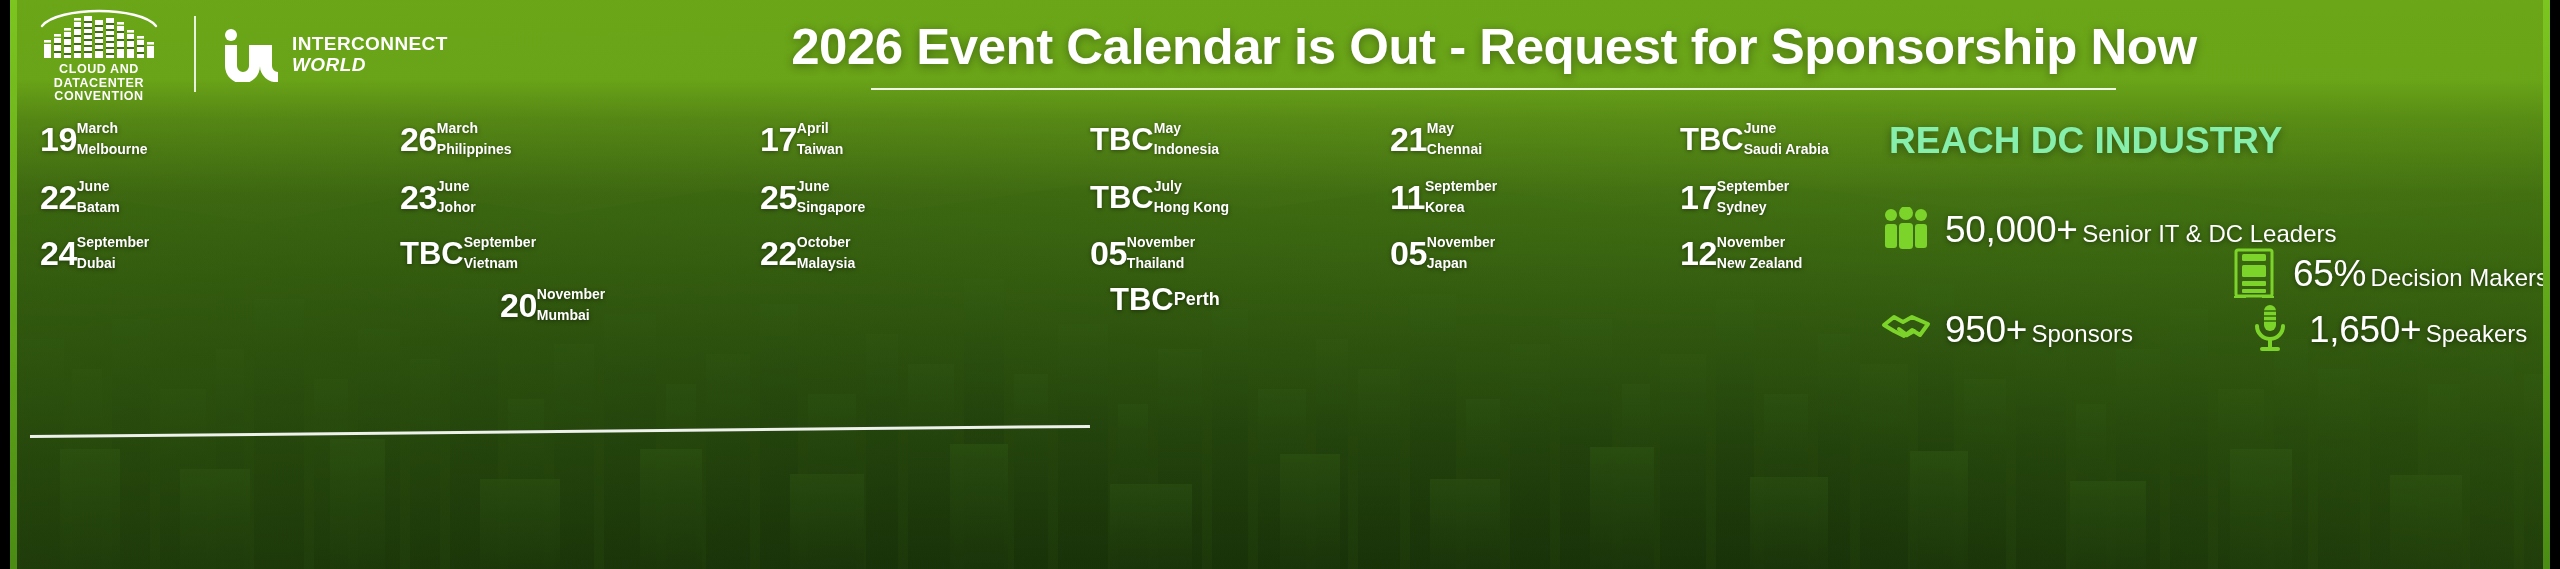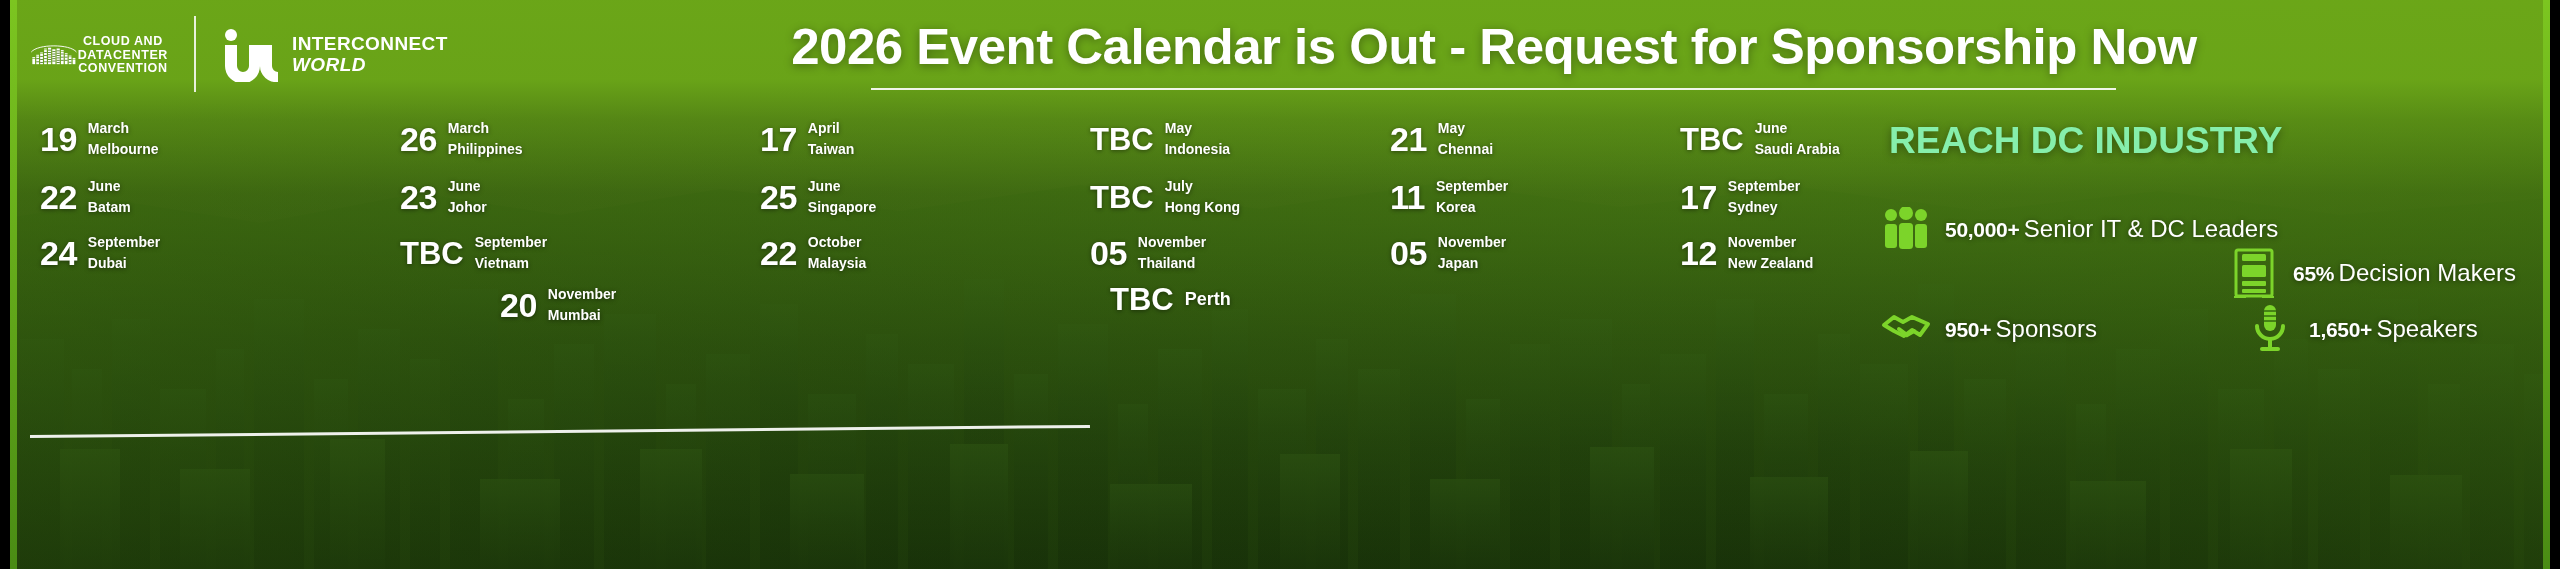--- a/index.html
+++ b/index.html
@@ -67,21 +67,21 @@
 
   
   .header{
     position:absolute; top:0; left:0; right:0; height:108px; z-index:20;
     display:flex; align-items:center;
   }
   .logo-block{
     display:flex; align-items:center; gap:26px;
     padding-left:30px; height:100%;
   }
-  .cdc-logo{ display:flex; flex-direction:row; align-items:center; width:138px; }
+  .cdc-logo{ display:flex; flex-direction:column; align-items:center; width:138px; }
   .cdc-logo svg{ display:block; }
   .cdc-words{
     color:#fff; font-weight:bold; font-size:12.5px; line-height:13.5px;
     letter-spacing:.6px; text-align:center; margin-top:3px;
   }
   .logo-div{ width:2px; height:76px; background:rgba(255,255,255,.85); }
   .iw-logo{ display:flex; align-items:center; gap:12px; }
   .iw-mark svg{ display:block; }
   .iw-words{ color:#fff; font-weight:bold; font-size:19px; line-height:21px; letter-spacing:.4px; }
   .iw-words .w2{ font-style:italic; }
@@ -108,21 +108,21 @@
   
   .content{
     position:absolute; top:108px; left:0; right:0; bottom:0; z-index:21;
     display:flex;
   }
   .dates-panel{ position:relative; width:1865px; }
   .stats-panel{ position:relative; flex:1; }
 
   .date-item{
     position:absolute;
-    display:flex; align-items:center; gap:11px;
+    display:flex; align-items:center; 
     color:#fff; white-space:nowrap;
   }
   .date-num{
     font-size:34px; font-weight:bold; line-height:1;
     letter-spacing:-.5px;
     text-shadow:0 1px 4px rgba(0,0,0,.45);
   }
   .date-num.tbc{ font-size:31px; letter-spacing:0px; }
   .date-txt{ font-size:14px; line-height:21px; font-weight:600; text-shadow:0 1px 4px rgba(0,0,0,.5); }
   .date-txt .mon{ display:block; }
@@ -135,21 +135,21 @@
     color:#86efac; font-size:37px; font-weight:bold; letter-spacing:0px;
     white-space:nowrap;
     text-shadow:0 2px 8px rgba(0,0,0,.4);
   }
   .stat{
     position:absolute; display:flex; align-items:center; gap:14px;
   }
   .stat-ic{ width:50px; height:50px; display:flex; align-items:center; justify-content:center; flex:0 0 50px; }
   .stat-ic svg{ display:block; }
   .stat-txt{ color:#fff; white-space:nowrap; }
-  .stat-val{ font-size:21px; font-weight:bold; line-height:33px; letter-spacing:-.3px; text-shadow:0 1px 5px rgba(0,0,0,.45); }
+  .stat-val{ font-size:37px; font-weight:normal; line-height:33px; letter-spacing:-.3px; text-shadow:0 1px 5px rgba(0,0,0,.45); }
   .stat-lab{ font-size:24px; line-height:22px; text-shadow:0 1px 5px rgba(0,0,0,.5); }
 
   .bottom-rule{
     position:absolute; left:30px; width:1060px; height:3px;
     background:rgba(255,255,255,.92);
     top:430px;
     transform:rotate(-.55deg);
     z-index:22;
   }
 </style>

